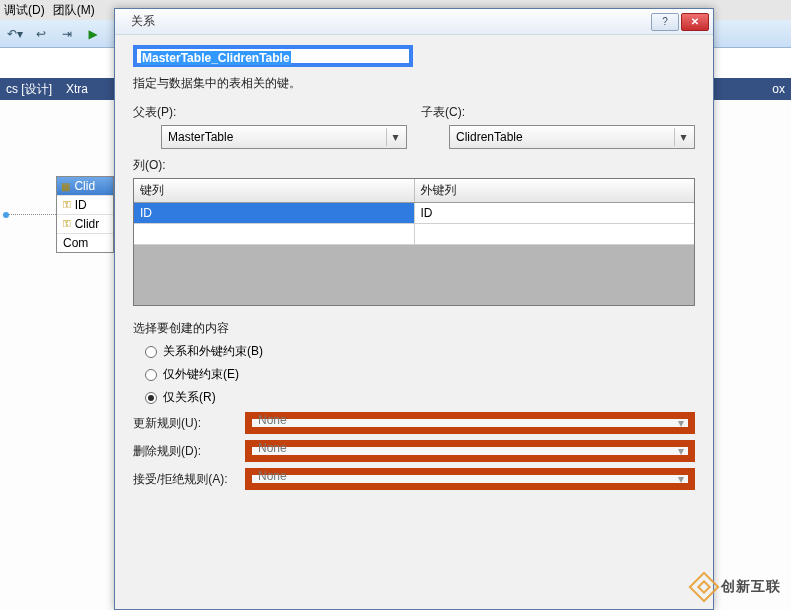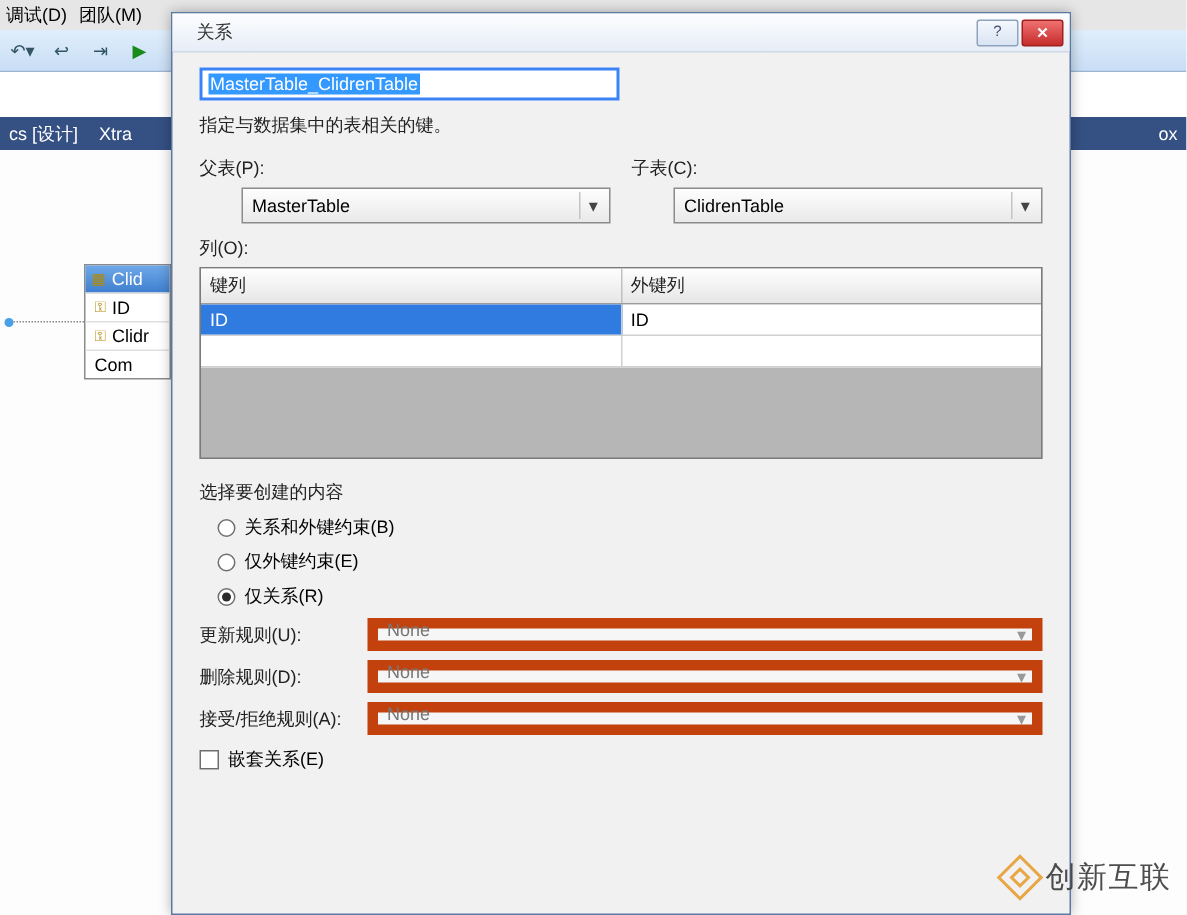--- a/index.html
+++ b/index.html
@@ -21,21 +21,21 @@
 
   
   .dlg { position:absolute; left:114px; top:8px; width:600px; height:602px; background:#f1f1f1; border:1px solid #5a7aa5; box-shadow:0 0 8px rgba(0,0,0,.3);}
   .dlg-title { height:26px; background:linear-gradient(#fdfdfe,#e6edf7); border-bottom:1px solid #cfd8e5; display:flex; align-items:center; padding:0 4px 0 16px; color:#333;}
   .dlg-title .spacer{flex:1;}
   .winbtn{ width:28px; height:18px; margin-left:2px; border:1px solid #8fa3bd; background:linear-gradient(#f4f8fd,#d9e4f2); border-radius:2px; display:flex; align-items:center; justify-content:center; font-size:10px; color:#405070;}
   .winbtn.close{ background:linear-gradient(#f07070,#c62d2d); border-color:#a02020; color:#fff; font-weight:bold;}
   .dlg-body{ padding:10px 18px 0 18px; height:calc(100% - 26px); overflow:hidden;}
 
   .lbl{ display:block; margin:4px 0 4px 0; color:#222;}
-  .txt{ width:280px; height:22px; border:2px solid #3b82f6; padding:2px 4px; background:#fff;}
+  .txt{ width:280px; height:22px; border:4px solid #3b82f6; padding:2px 4px; background:#fff;font-weight:bold;}
   .sel-text{ background:#3399ff; color:#fff; padding:0 1px;}
   .hint{ margin:8px 0 8px 0; color:#222;}
 
   .row2{ display:flex; gap:14px; }
   .col{ flex:1; display:flex; flex-direction:column;}
   .combo{ position:relative; height:24px; border:1px solid #8b8b8b; background:linear-gradient(#fefefe,#e9e9e9); display:flex; align-items:center; padding:0 6px;margin-left:28px;}
   .combo .arrow{ position:absolute; right:2px; top:2px; bottom:2px; width:18px; display:flex; align-items:center; justify-content:center; border-left:1px solid #c4c4c4; color:#444;}
 
   .grid-wrap{ margin-top:8px;}
   .grid{ border:1px solid #7a7a7a; background:#b6b6b6; height:128px; display:flex; flex-direction:column;}
@@ -56,21 +56,21 @@
   .form-row{ display:flex; align-items:center; gap:10px; margin:6px 0;}
   .form-row .flabel{ width:102px; color:#222;}
   .form-row .fcombo{ flex:1; height:22px; border:7px solid #c2410c; background:#f6f6f6; color:#777; display:flex; align-items:flex-end; padding:0 6px; position:relative;}
   .form-row .fcombo .arrow{ position:absolute; right:4px; top:50%; transform:translateY(-50%); color:#999;}
   .chk-row{ display:flex; align-items:center; gap:6px; margin-top:8px;}
   .chk{ width:13px; height:13px; border:1px solid #6e6e6e; background:#fff;}
 
   .watermark{ position:absolute; right:10px; bottom:12px; display:flex; align-items:center; gap:6px; opacity:.95;}
   .wm-logo{ width:22px; height:22px; border:2px solid #e8a23b; transform:rotate(45deg); position:relative;}
   .wm-logo::after{content:""; position:absolute; inset:4px; border:2px solid #e8a23b;}
-  .wm-txt{ color:#444; font-weight:normal; font-size:20px; letter-spacing:1px;}
+  .wm-txt{ color:#444; font-weight:bold; font-size:14px; letter-spacing:1px;}
 </style>
 </head>
 <body>
 
 <div class="ide-menubar">
   <span>调试(D)</span>
   <span>团队(M)</span>
 </div>
 <div class="ide-toolbar">
   <span class="toolbar-btn">↶▾</span>
@@ -180,23 +180,19 @@
       </div>
     </div>
     <div class="form-row">
       <span class="flabel">接受/拒绝规则(A):</span>
       <div class="fcombo">
         <span>None</span>
         <span class="arrow">▾</span>
       </div>
     </div>
 
-    <div class="chk-row">
-      <span class="chk"></span>
-      <span>嵌套关系(E)</span>
-    </div>
   </div>
 </div>
 
 <div class="watermark">
   <span class="wm-logo"></span>
   <span class="wm-txt">创新互联</span>
 </div>
 
 </body></html>

